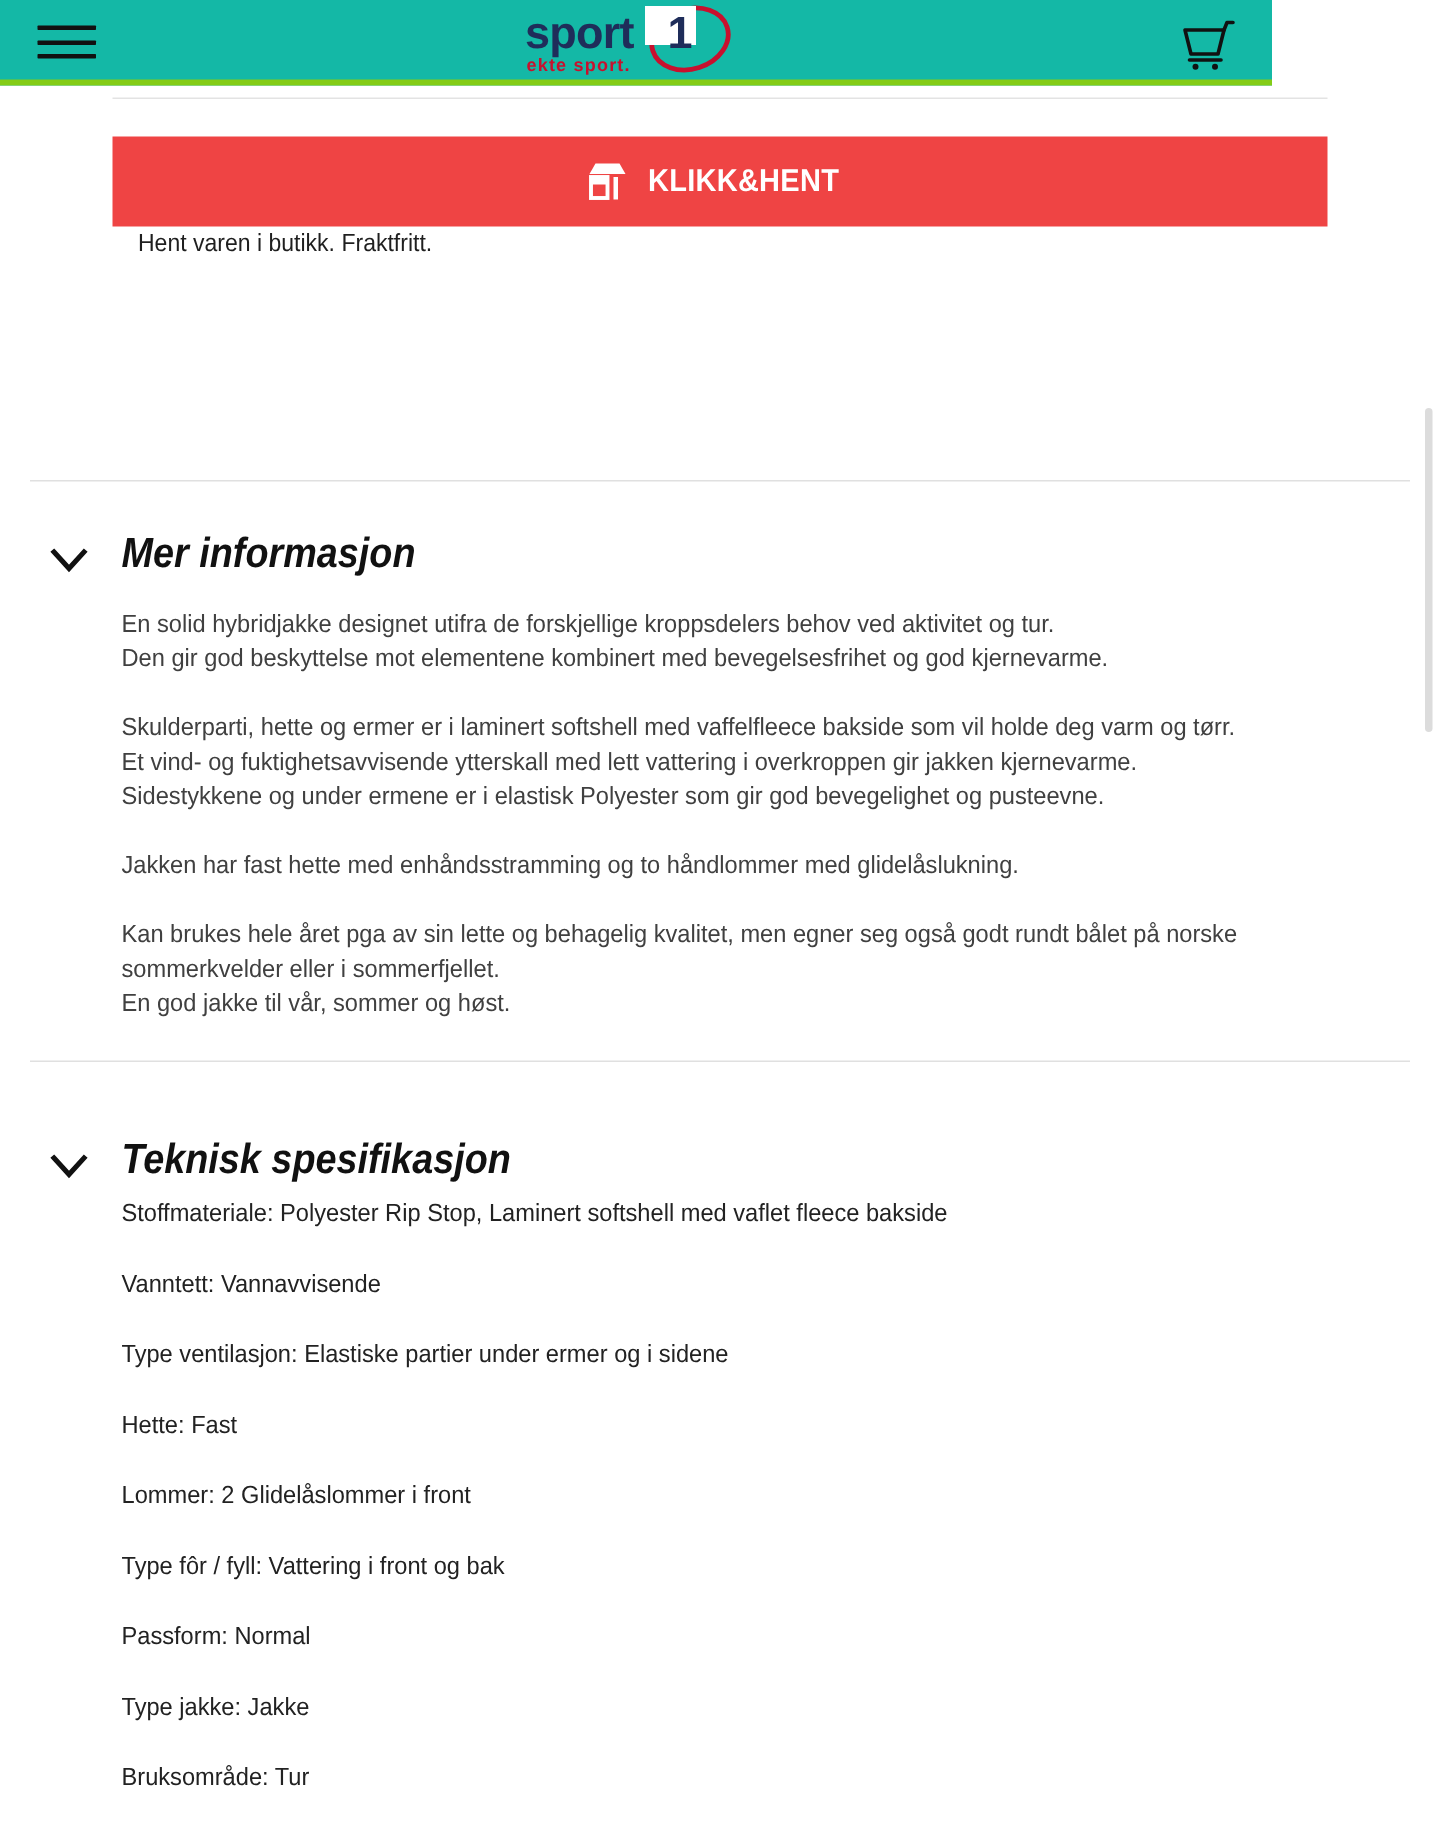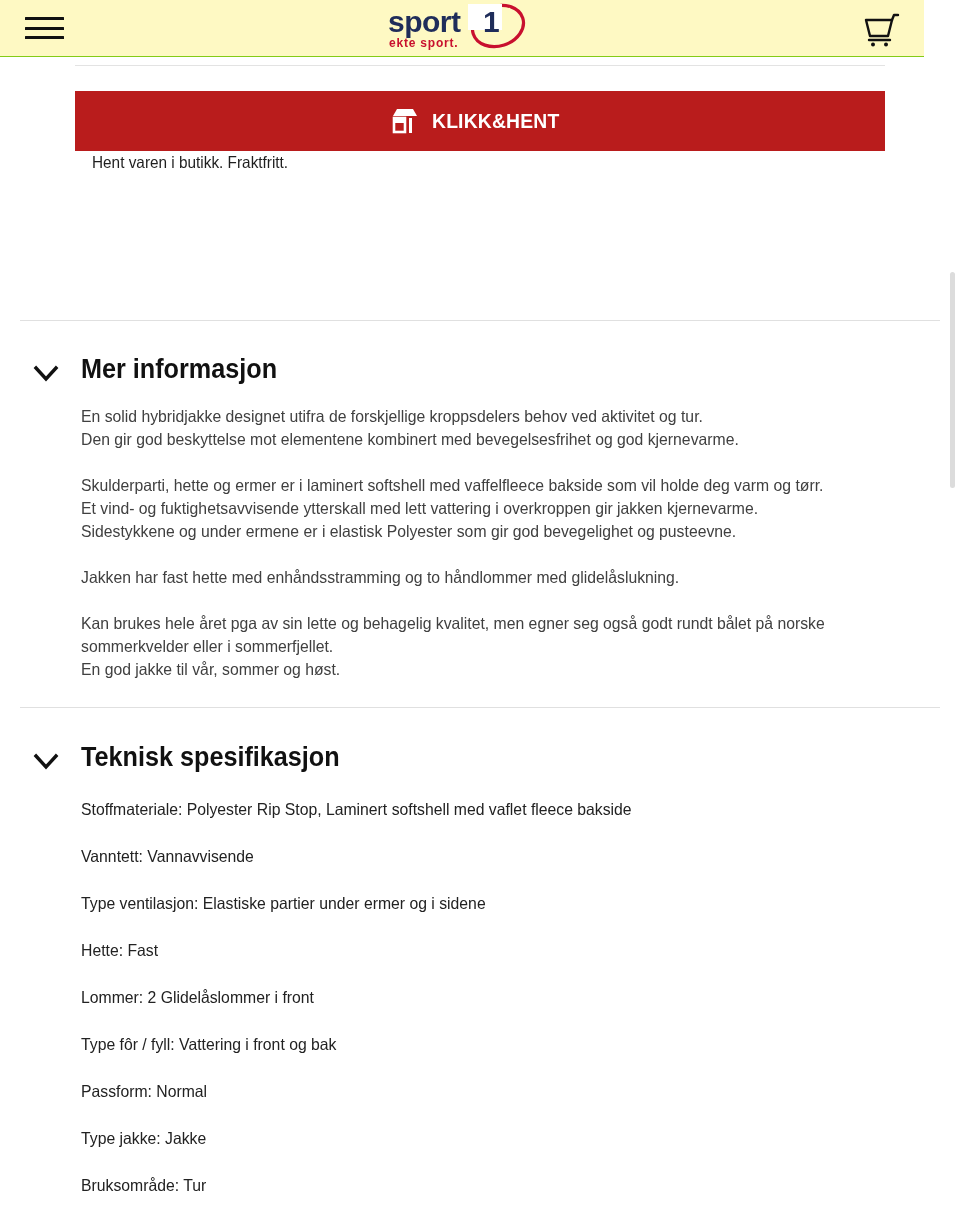--- a/index.html
+++ b/index.html
@@ -14,24 +14,24 @@
     position: relative;
     font-family: "Liberation Sans", sans-serif;
     color: #1a1a1a;
     overflow: hidden;
   }
 
   
   .header {
     position: absolute;
     top: 0; left: 0;
-    width: 924px;
+    width: 848px;
     height: 57px;
-    background: #fef9c3;
-    border-bottom: 1px solid #84cc16;
+    background: #14b8a6;
+    border-bottom: 4px solid #84cc16;
   }
   .hamburger {
     position: absolute;
     left: 25px;
     top: 13px;
     width: 40px;
     height: 30px;
     display: flex;
     flex-direction: column;
     justify-content: space-between;
@@ -77,21 +77,21 @@
     background: #e3e3e3;
   }
 
   
   .pickup-banner {
     position: absolute;
     left: 75px;
     top: 91px;
     width: 810px;
     height: 60px;
-    background: #b91c1c;
+    background: #ef4444;
     display: flex;
     align-items: center;
     justify-content: center;
     gap: 12px;
     cursor: pointer;
   }
   .pickup-banner .shop-icon {
     width: 30px;
     height: 30px;
     display: block;
@@ -128,20 +128,21 @@
   .rule.r1 { top: 320px; }
   .rule.r2 { top: 707px; }
 
   
   .section-head {
     position: absolute;
     left: 0;
     width: 940px;
     height: 46px;
     cursor: pointer;
+    font-style: italic;
   }
   .section-head .chev {
     position: absolute;
     left: 30px;
     top: 6px;
     width: 32px;
     height: 32px;
   }
   .section-head .chev svg { display: block; }
   .section-head .title {
@@ -152,21 +153,21 @@
     font-weight: bold;
     font-size: 28px;
     color: #111111;
     transform: scaleX(0.9);
     transform-origin: left top;
     white-space: nowrap;
     line-height: 36px;
   }
 
   .sec-more-head { top: 351px; }
-  .sec-tech-head { top: 739px; }
+  .sec-tech-head { top: 755px; }
 
   
   .more-body {
     position: absolute;
     left: 81px;
     top: 405px;
     width: 800px;
     font-size: 16.5px;
     line-height: 23px;
     color: #404040;

